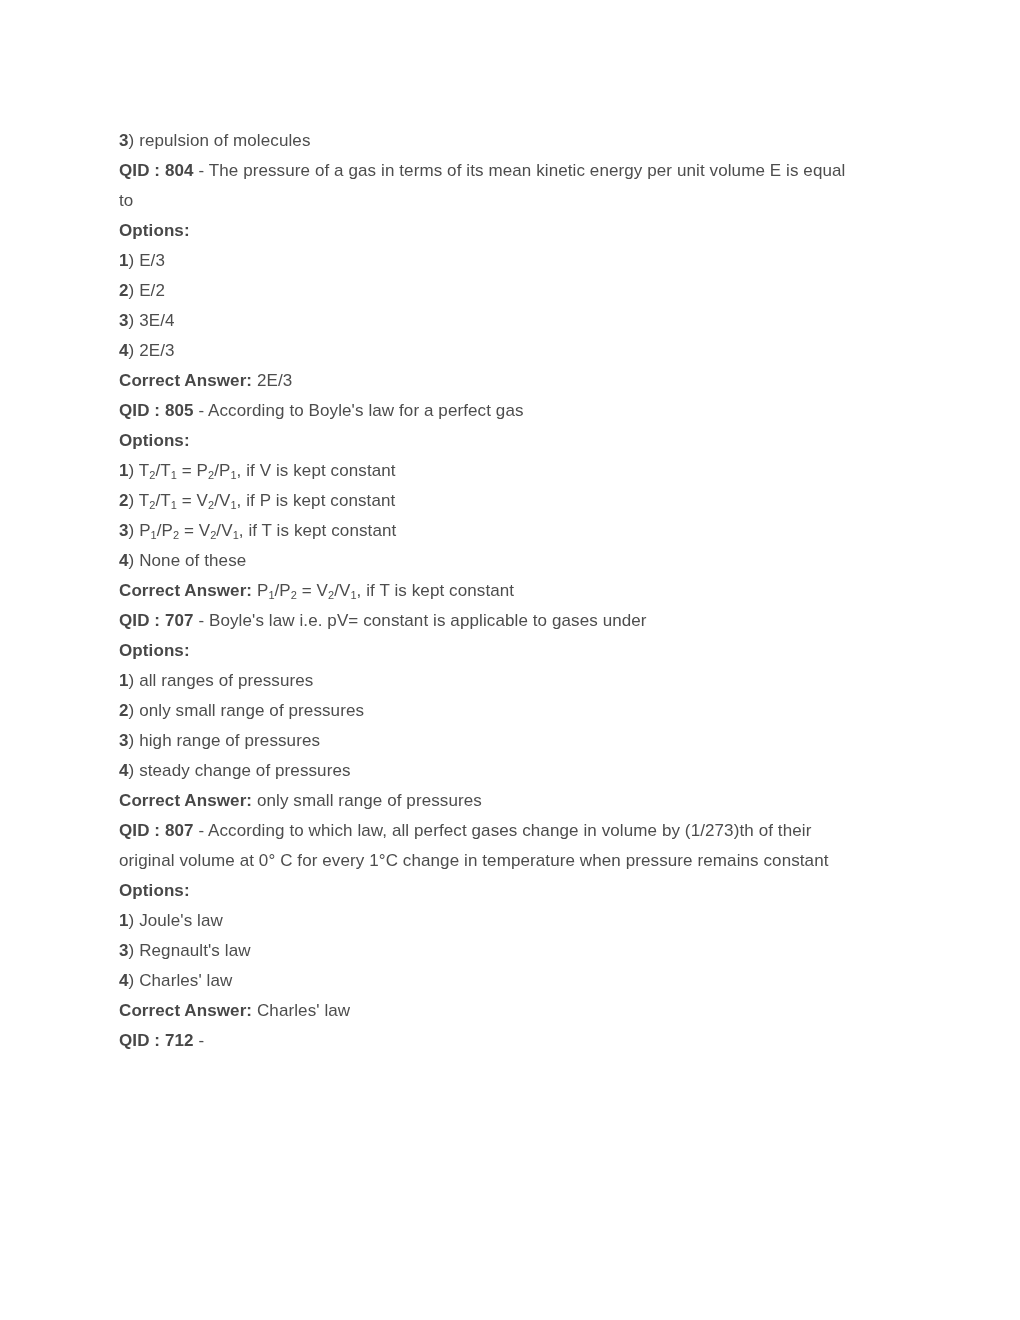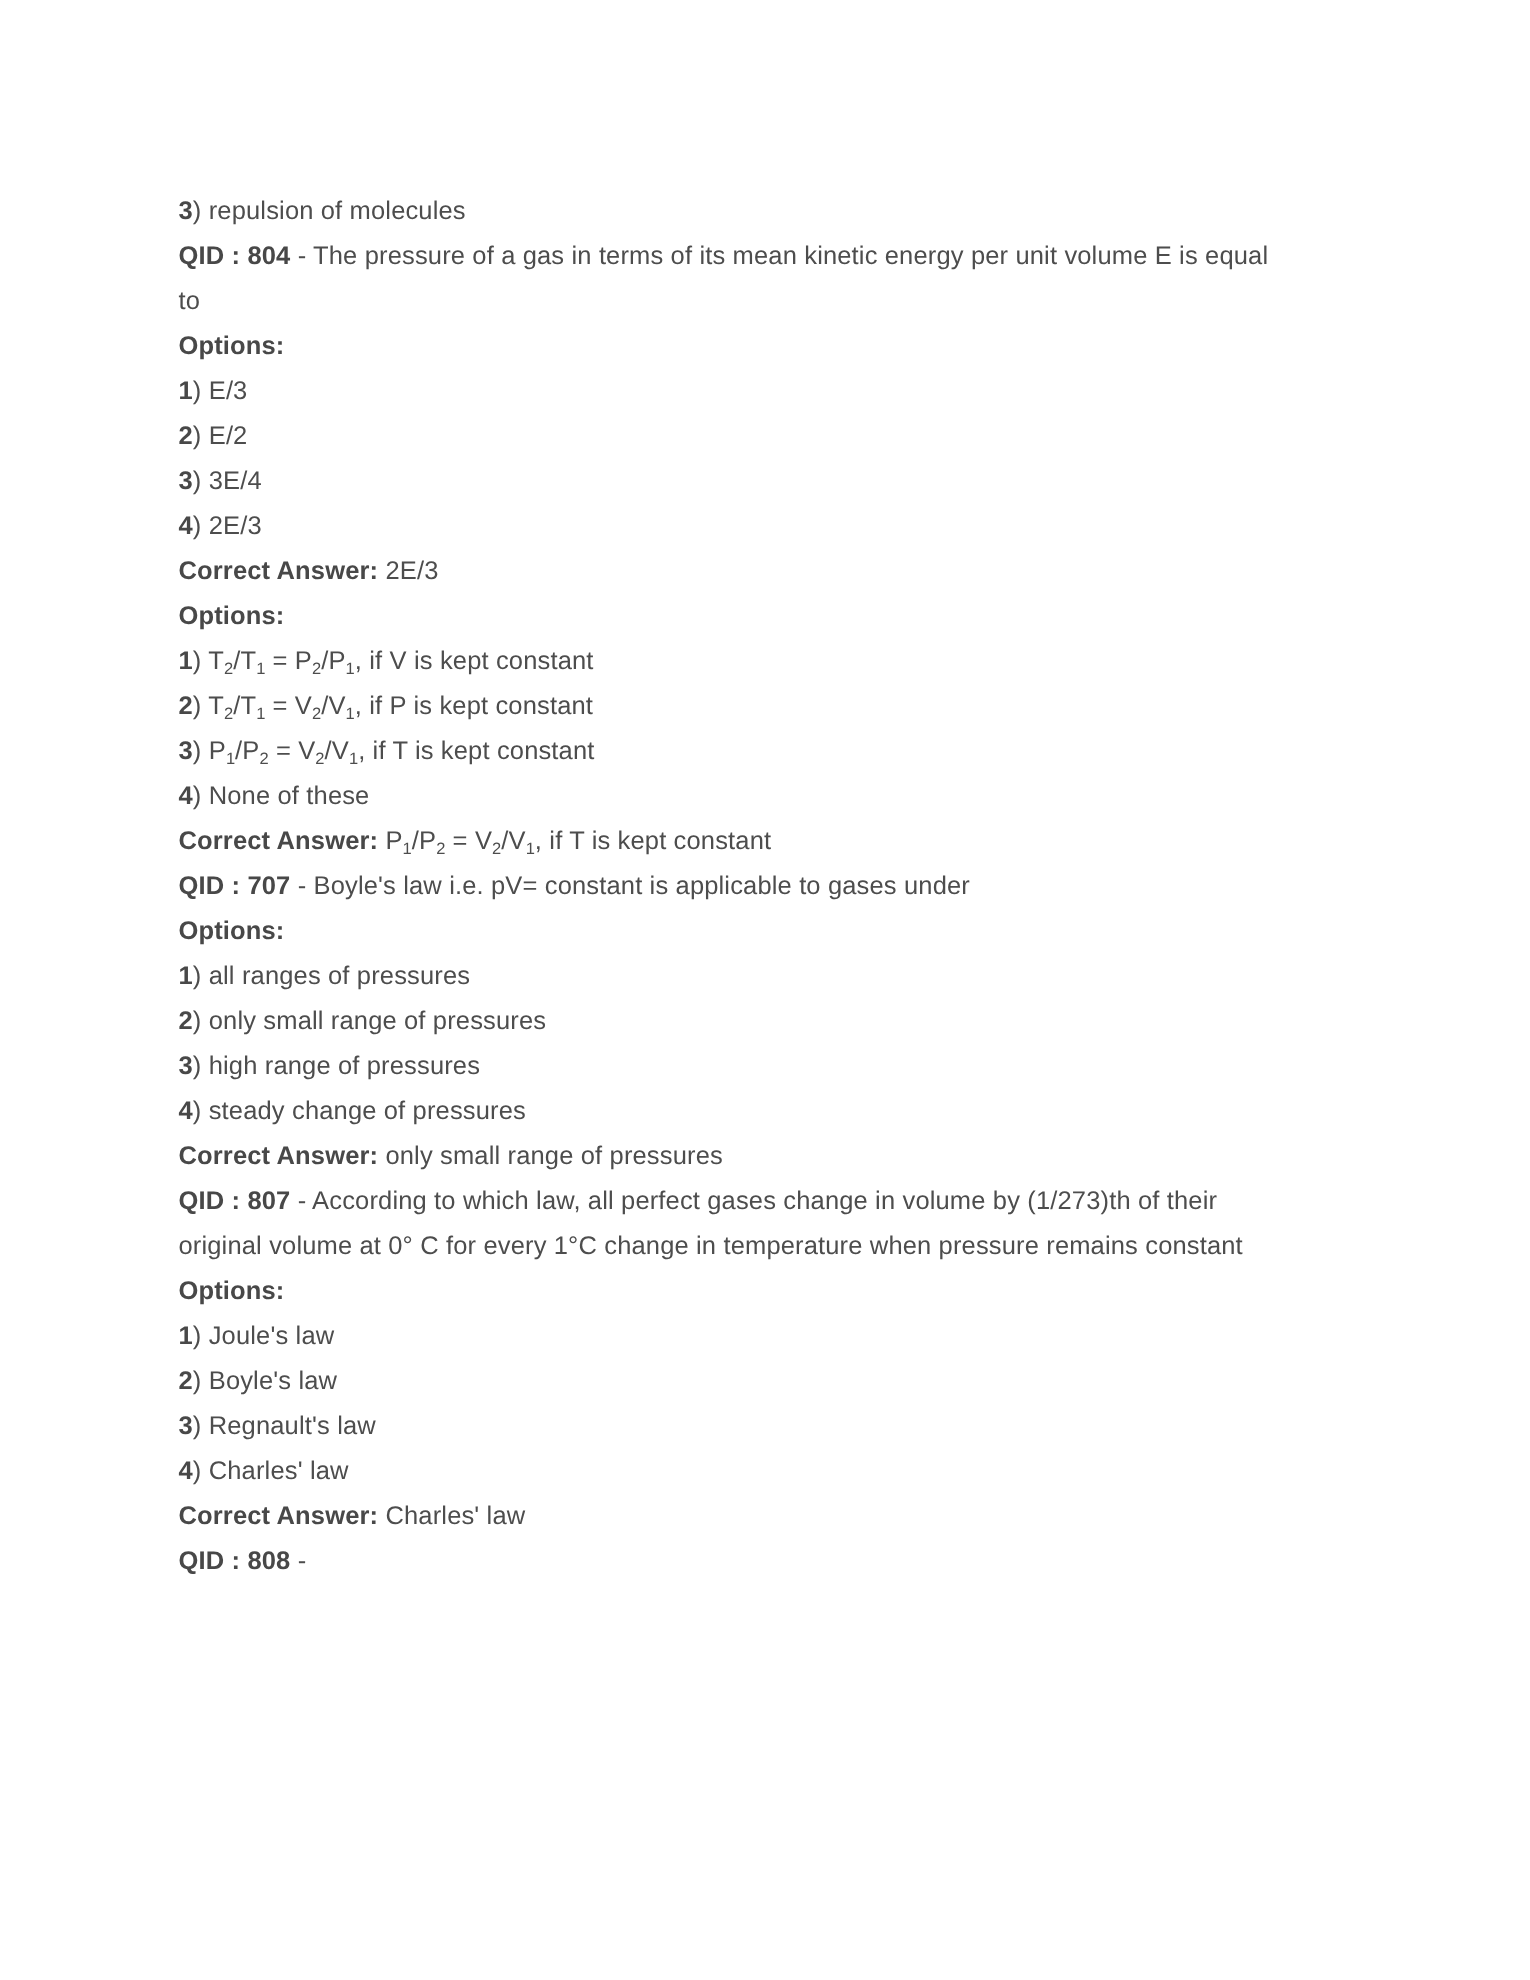--- a/index.html
+++ b/index.html
@@ -43,35 +43,35 @@
 <div class="doc">
     <div class="line"><span class="seg b">3</span><span class="seg">) repulsion of molecules</span></div>
     <div class="line"><span class="seg b">QID : 804</span><span class="seg"> - The pressure of a gas in terms of its mean kinetic energy per unit volume E is equal</span></div>
     <div class="line"><span class="seg">to</span></div>
     <div class="line"><span class="seg b">Options:</span></div>
     <div class="line"><span class="seg b">1</span><span class="seg">) E/3</span></div>
     <div class="line"><span class="seg b">2</span><span class="seg">) E/2</span></div>
     <div class="line"><span class="seg b">3</span><span class="seg">) 3E/4</span></div>
     <div class="line"><span class="seg b">4</span><span class="seg">) 2E/3</span></div>
     <div class="line"><span class="seg b">Correct Answer:</span><span class="seg"> 2E/3</span></div>
+    <div class="line"><span class="seg b">QID : 805</span><span class="seg"> - According to Boyle's law for a perfect gas</span></div>
     <div class="line"><span class="seg b">Options:</span></div>
     <div class="line"><span class="seg b">1</span><span class="seg">) T</span><span class="seg s">2</span><span class="seg">/T</span><span class="seg s">1</span><span class="seg"> = P</span><span class="seg s">2</span><span class="seg">/P</span><span class="seg s">1</span><span class="seg">, if V is kept constant</span></div>
     <div class="line"><span class="seg b">2</span><span class="seg">) T</span><span class="seg s">2</span><span class="seg">/T</span><span class="seg s">1</span><span class="seg"> = V</span><span class="seg s">2</span><span class="seg">/V</span><span class="seg s">1</span><span class="seg">, if P is kept constant</span></div>
     <div class="line"><span class="seg b">3</span><span class="seg">) P</span><span class="seg s">1</span><span class="seg">/P</span><span class="seg s">2</span><span class="seg"> = V</span><span class="seg s">2</span><span class="seg">/V</span><span class="seg s">1</span><span class="seg">, if T is kept constant</span></div>
     <div class="line"><span class="seg b">4</span><span class="seg">) None of these</span></div>
     <div class="line"><span class="seg b">Correct Answer:</span><span class="seg"> P</span><span class="seg s">1</span><span class="seg">/P</span><span class="seg s">2</span><span class="seg"> = V</span><span class="seg s">2</span><span class="seg">/V</span><span class="seg s">1</span><span class="seg">, if T is kept constant</span></div>
     <div class="line"><span class="seg b">QID : 707</span><span class="seg"> - Boyle's law i.e. pV= constant is applicable to gases under</span></div>
     <div class="line"><span class="seg b">Options:</span></div>
     <div class="line"><span class="seg b">1</span><span class="seg">) all ranges of pressures</span></div>
     <div class="line"><span class="seg b">2</span><span class="seg">) only small range of pressures</span></div>
     <div class="line"><span class="seg b">3</span><span class="seg">) high range of pressures</span></div>
     <div class="line"><span class="seg b">4</span><span class="seg">) steady change of pressures</span></div>
     <div class="line"><span class="seg b">Correct Answer:</span><span class="seg"> only small range of pressures</span></div>
     <div class="line"><span class="seg b">QID : 807</span><span class="seg"> - According to which law, all perfect gases change in volume by (1/273)th of their</span></div>
     <div class="line"><span class="seg">original volume at 0° C for every 1°C change in temperature when pressure remains constant</span></div>
     <div class="line"><span class="seg b">Options:</span></div>
     <div class="line"><span class="seg b">1</span><span class="seg">) Joule's law</span></div>
-    <div class="line"><span class="seg b">2</span><span class="seg">) Boyle's law</span></div>
     <div class="line"><span class="seg b">3</span><span class="seg">) Regnault's law</span></div>
     <div class="line"><span class="seg b">4</span><span class="seg">) Charles' law</span></div>
     <div class="line"><span class="seg b">Correct Answer:</span><span class="seg"> Charles' law</span></div>
-    <div class="line"><span class="seg b">QID : 808</span><span class="seg"> -</span></div>
+    <div class="line"><span class="seg b">QID : 712</span><span class="seg"> -</span></div>
   </div>
 
 </body></html>

